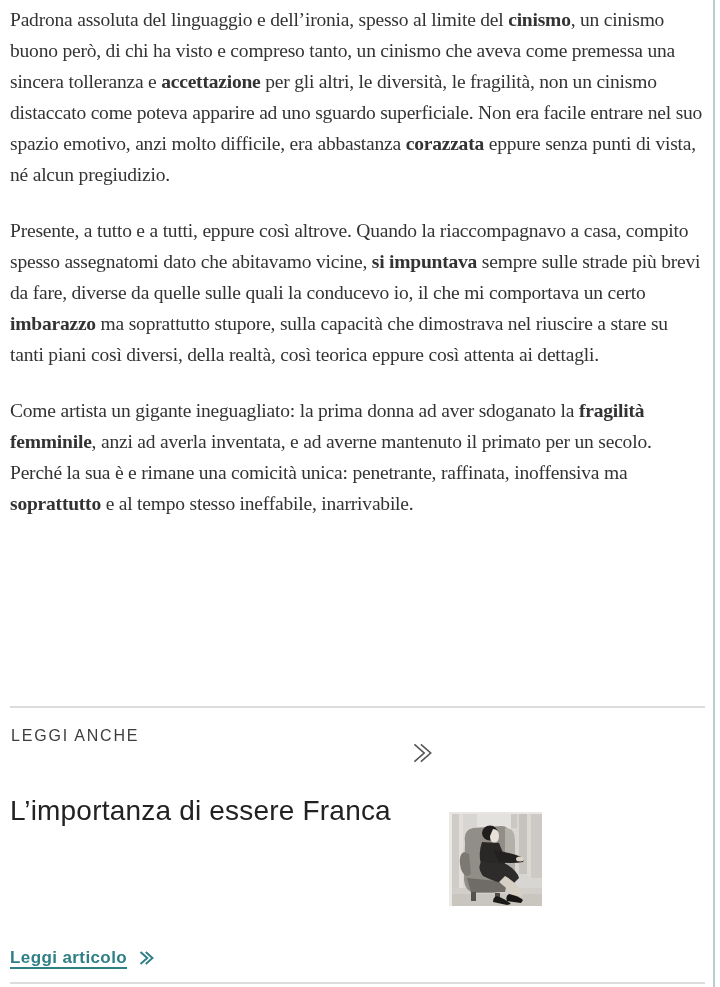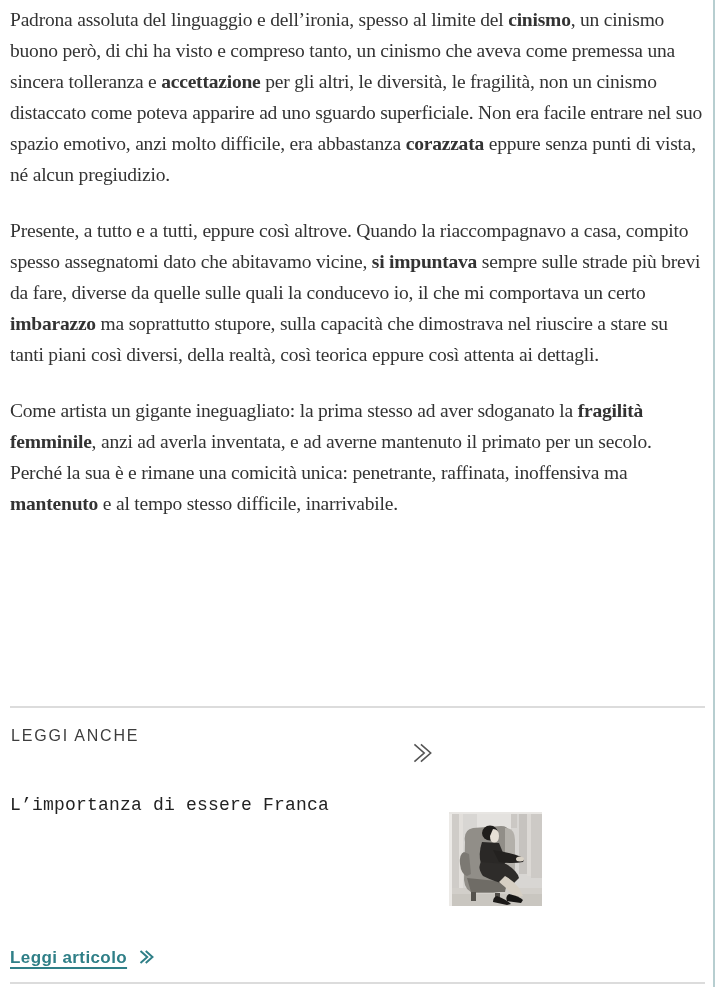--- a/index.html
+++ b/index.html
@@ -62,37 +62,38 @@
     top:738px; left:406px;
     width:32px; height:30px;
     background:transparent;
     border:none;
     padding:2px;
     cursor:pointer;
   }
   .card-title{
     position:absolute;
     top:795px; left:10px;
-    font-family:Liberation Mono, monospace;
-    font-size:18px;
+    font-family:Liberation Sans, sans-serif;
+    font-size:28px;
     color:var(--title-text);
     letter-spacing:0.2px;
     cursor:pointer;
   }
   .card-image{
     position:absolute;
     top:812px; left:449px;
     width:93px; height:94px;
     cursor:pointer;
     line-height:0;
   }
   .card-link{
     position:absolute;
     top:948px; left:10px;
     display:flex;
+    align-items:center;
     gap:10px;
     font-family:"Liberation Sans", sans-serif;
     font-size:17px;
     font-weight:700;
     letter-spacing:0.4px;
     color:var(--link-teal);
     text-decoration:none;
     cursor:pointer;
   }
   .card-link .link-label{
@@ -109,21 +110,21 @@
 </style>
 </head>
 <body>
 
 <div class="page">
 
   <div class="article">
     <div>
         <p><span>Padrona assoluta del linguaggio e dell’ironia, spesso al limite del </span><strong>cinismo</strong><span>, un cinismo buono però, di chi ha visto e compreso tanto, un cinismo che aveva come premessa una sincera tolleranza e </span><strong>accettazione</strong><span> per gli altri, le diversità, le fragilità, non un cinismo distaccato come poteva apparire ad uno sguardo superficiale. Non era facile entrare nel suo spazio emotivo, anzi molto difficile, era abbastanza </span><strong>corazzata</strong><span> eppure senza punti di vista, né alcun pregiudizio.</span></p>
         <p><span>Presente, a tutto e a tutti, eppure così altrove. Quando la riaccompagnavo a casa, compito spesso assegnatomi dato che abitavamo vicine, </span><strong>si impuntava</strong><span> sempre sulle strade più brevi da fare, diverse da quelle sulle quali la conducevo io, il che mi comportava un certo </span><strong>imbarazzo</strong><span> ma soprattutto stupore, sulla capacità che dimostrava nel riuscire a stare su tanti piani così diversi, della realtà, così teorica eppure così attenta ai dettagli.</span></p>
-        <p><span>Come artista un gigante ineguagliato: la prima stesso ad aver sdoganato la </span><strong>fragilità femminile</strong><span>, anzi ad averla inventata, e ad averne mantenuto il primato per un secolo. Perché la sua è e rimane una comicità unica: penetrante, raffinata, inoffensiva ma </span><strong>mantenuto</strong><span> e al tempo stesso difficile, inarrivabile.</span></p>
+        <p><span>Come artista un gigante ineguagliato: la prima donna ad aver sdoganato la </span><strong>fragilità femminile</strong><span>, anzi ad averla inventata, e ad averne mantenuto il primato per un secolo. Perché la sua è e rimane una comicità unica: penetrante, raffinata, inoffensiva ma </span><strong>soprattutto</strong><span> e al tempo stesso ineffabile, inarrivabile.</span></p>
       </div>
   </div>
 
   <hr class="divider top">
 
   <div class="read-also-label">LEGGI ANCHE</div>
 
   <button class="next-arrow">
     <svg width="26" height="26" viewBox="0 0 24 24" fill="none" stroke="var(--arrow-gray)" stroke-width="1.5">
       <path d="M5,4 L14,12 L5,20"></path>

